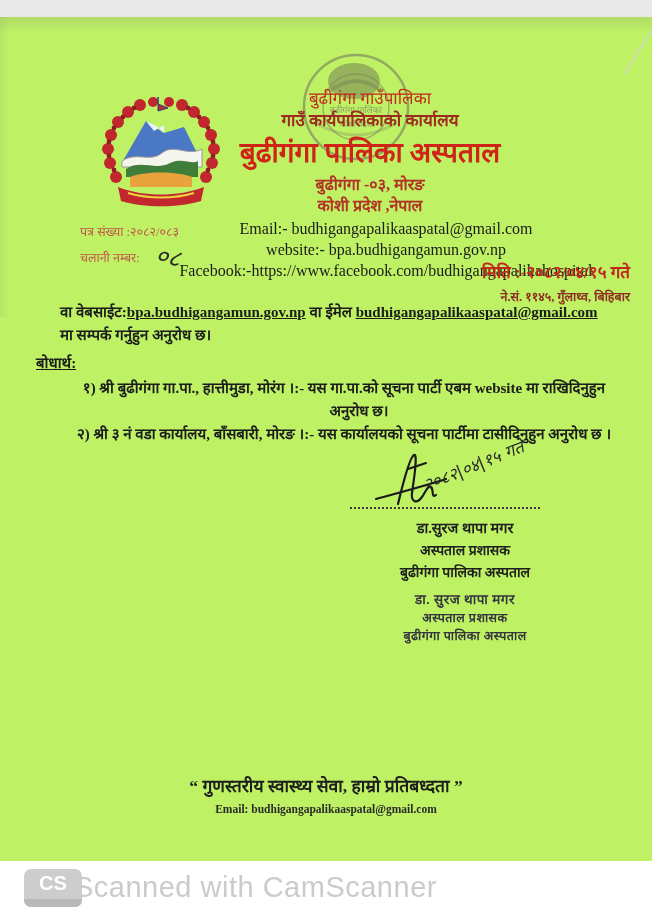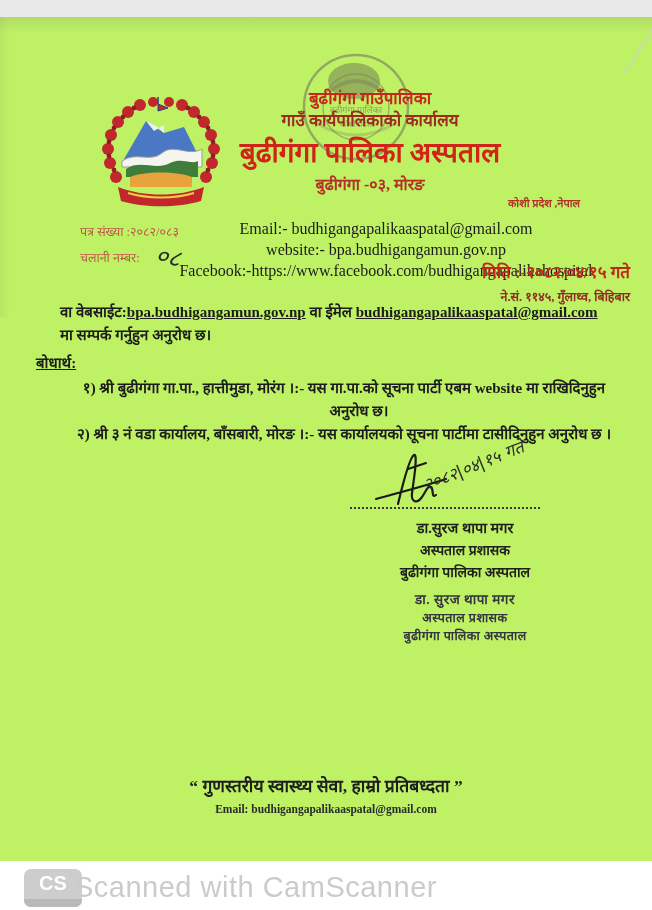--- a/index.html
+++ b/index.html
@@ -14,25 +14,25 @@
     background:linear-gradient(180deg,rgba(120,120,120,.18),rgba(120,120,120,0));pointer-events:none;}
   .scan-shade-left{position:absolute;left:0;top:0;width:10px;height:300px;
     background:linear-gradient(90deg,rgba(120,120,120,.10),rgba(120,120,120,0));pointer-events:none;}
   .crease{position:absolute;right:8px;top:-8px;width:2px;height:70px;background:#d0d0d0;
     transform:rotate(32deg);opacity:.7;}
 
   
   .emblem{position:absolute;left:98px;top:80px;width:126px;height:120px;}
   .top-stamp{position:absolute;left:300px;top:34px;width:112px;height:112px;opacity:.62;}
   .header-text{position:absolute;left:160px;top:72px;width:420px;text-align:center;line-height:1.15;}
-  .hd-mun{font-size:17px;font-weight:bold;color:#c5281c;}
+  .hd-mun{font-size:17px;font-weight:normal;color:#c5281c;}
   .hd-office{font-size:17px;font-weight:bold;color:#9e2b20;margin-top:2px;}
   .hd-hospital{font-size:28px;font-weight:bold;color:#cf2418;margin-top:7px;}
   .hd-addr1{font-size:16px;font-weight:bold;color:#b23227;margin-top:7px;}
-  .hd-addr2{font-size:11px;font-weight:bold;color:#b23227;margin-top:2px;text-align:right;}
+  .hd-addr2{font-size:16px;font-weight:bold;color:#b23227;margin-top:2px;}
 
   
   .meta-left{position:absolute;left:80px;top:202px;font-size:12.5px;color:#c1554c;line-height:26px;white-space:nowrap;}
   .hw-dispatch{position:absolute;left:156px;top:222px;font-size:24px;color:#2a2a2a;
     font-family:"DejaVu Sans",sans-serif;font-style:italic;transform:rotate(12deg);}
   .contact{position:absolute;left:176px;top:201px;width:420px;text-align:center;
     font-size:16px;font-weight:normal;color:#1b1b1b;line-height:21px;}
   .date-right{position:absolute;right:22px;top:244px;text-align:right;line-height:24px;white-space:nowrap;}
   .date-bs{font-size:17px;font-weight:bold;color:#c0281e;}
   .date-ns{font-size:12.5px;font-weight:bold;color:#8e2d24;}

